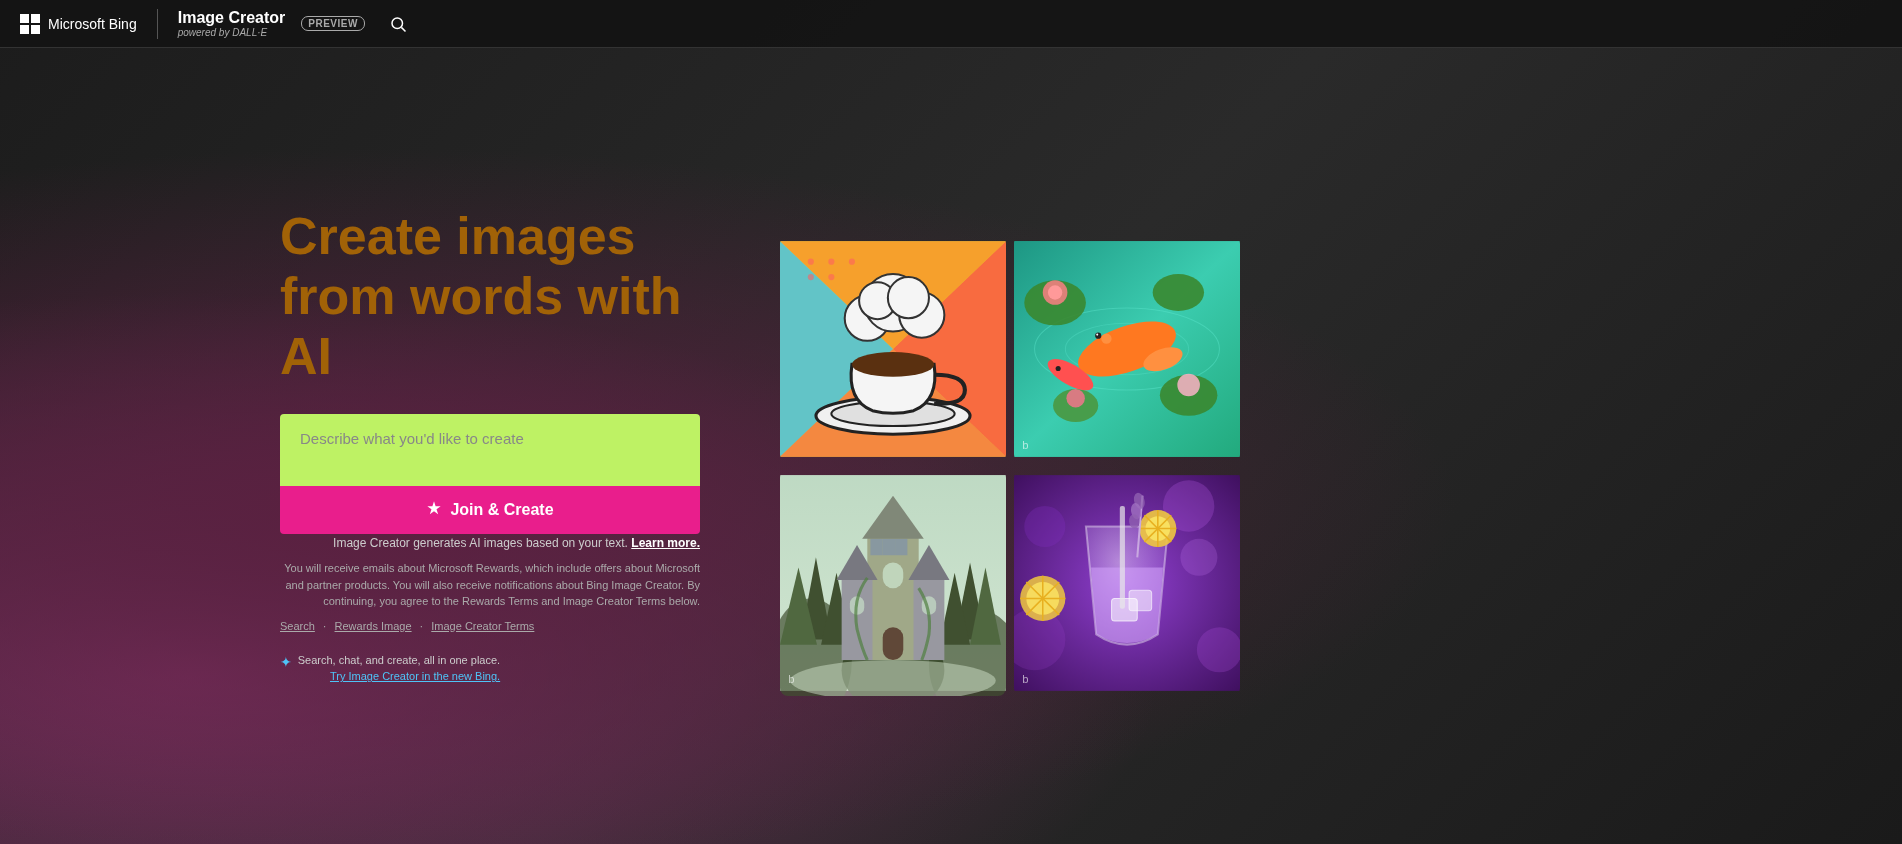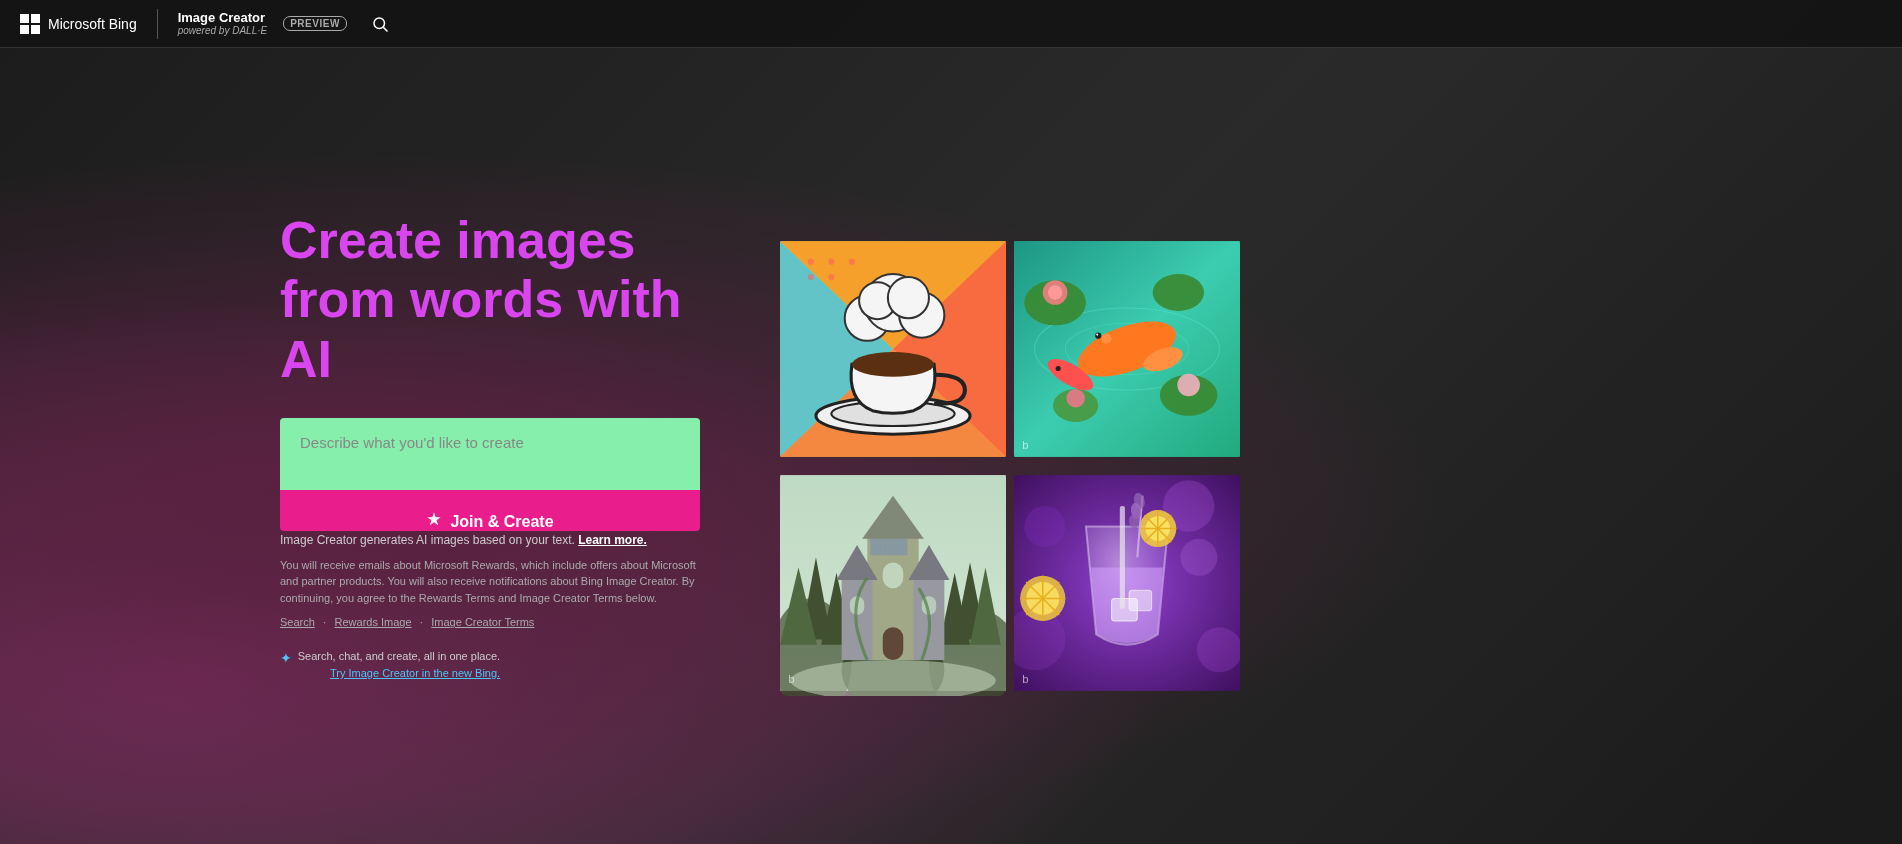--- a/index.html
+++ b/index.html
@@ -69,21 +69,21 @@
       background: #555;
       margin: 0 4px;
     }
 
     .image-creator-info {
       display: flex;
       flex-direction: column;
     }
 
     .image-creator-title {
-      font-size: 13px;
+      font-size: 16px;
       font-weight: 600;
       color: #fff;
       line-height: 1.2;
     }
 
     .powered-by {
       font-size: 10px;
       color: #aaa;
       line-height: 1.2;
       font-style: italic;
@@ -126,68 +126,69 @@
       flex: 0 0 420px;
       display: flex;
       flex-direction: column;
       gap: 0;
     }
 
     .headline {
       font-size: 52px;
       font-weight: 700;
       line-height: 1.15;
-      color: #d946ef;
+      color: #a16207;
       margin-bottom: 28px;
     }
 
     .prompt-input {
       width: 100%;
       height: 72px;
-      background: #86efac;
+      background: #bef264;
       border: none;
       border-radius: 4px 4px 0 0;
       padding: 16px 20px;
       font-size: 15px;
       color: #555;
       outline: none;
       resize: none;
       font-family: 'Segoe UI', Arial, sans-serif;
     }
 
     .prompt-input::placeholder {
       color: #888;
     }
 
     .create-btn {
       width: 100%;
-      height: 41px;
+      height: 48px;
       background: #e91e8c;
       border: none;
       border-radius: 0 0 4px 4px;
       color: #fff;
       font-size: 16px;
       font-weight: 600;
       cursor: pointer;
       display: flex;
-      align-items: flex-end;
+      align-items: center;
       justify-content: center;
       gap: 8px;
       transition: background 0.2s;
     }
 
     .sparkle-icon {
       font-size: 16px;
     }
 
     .disclaimer {
       margin-top: 0;
       font-size: 12px;
       color: #ccc;
       line-height: 1.5;
+      text-align: right;
     }
 
     .disclaimer .learn-more {
       color: #fff;
       text-decoration: underline;
       cursor: pointer;
       font-weight: 600;
     }
 
     .disclaimer-sub {

